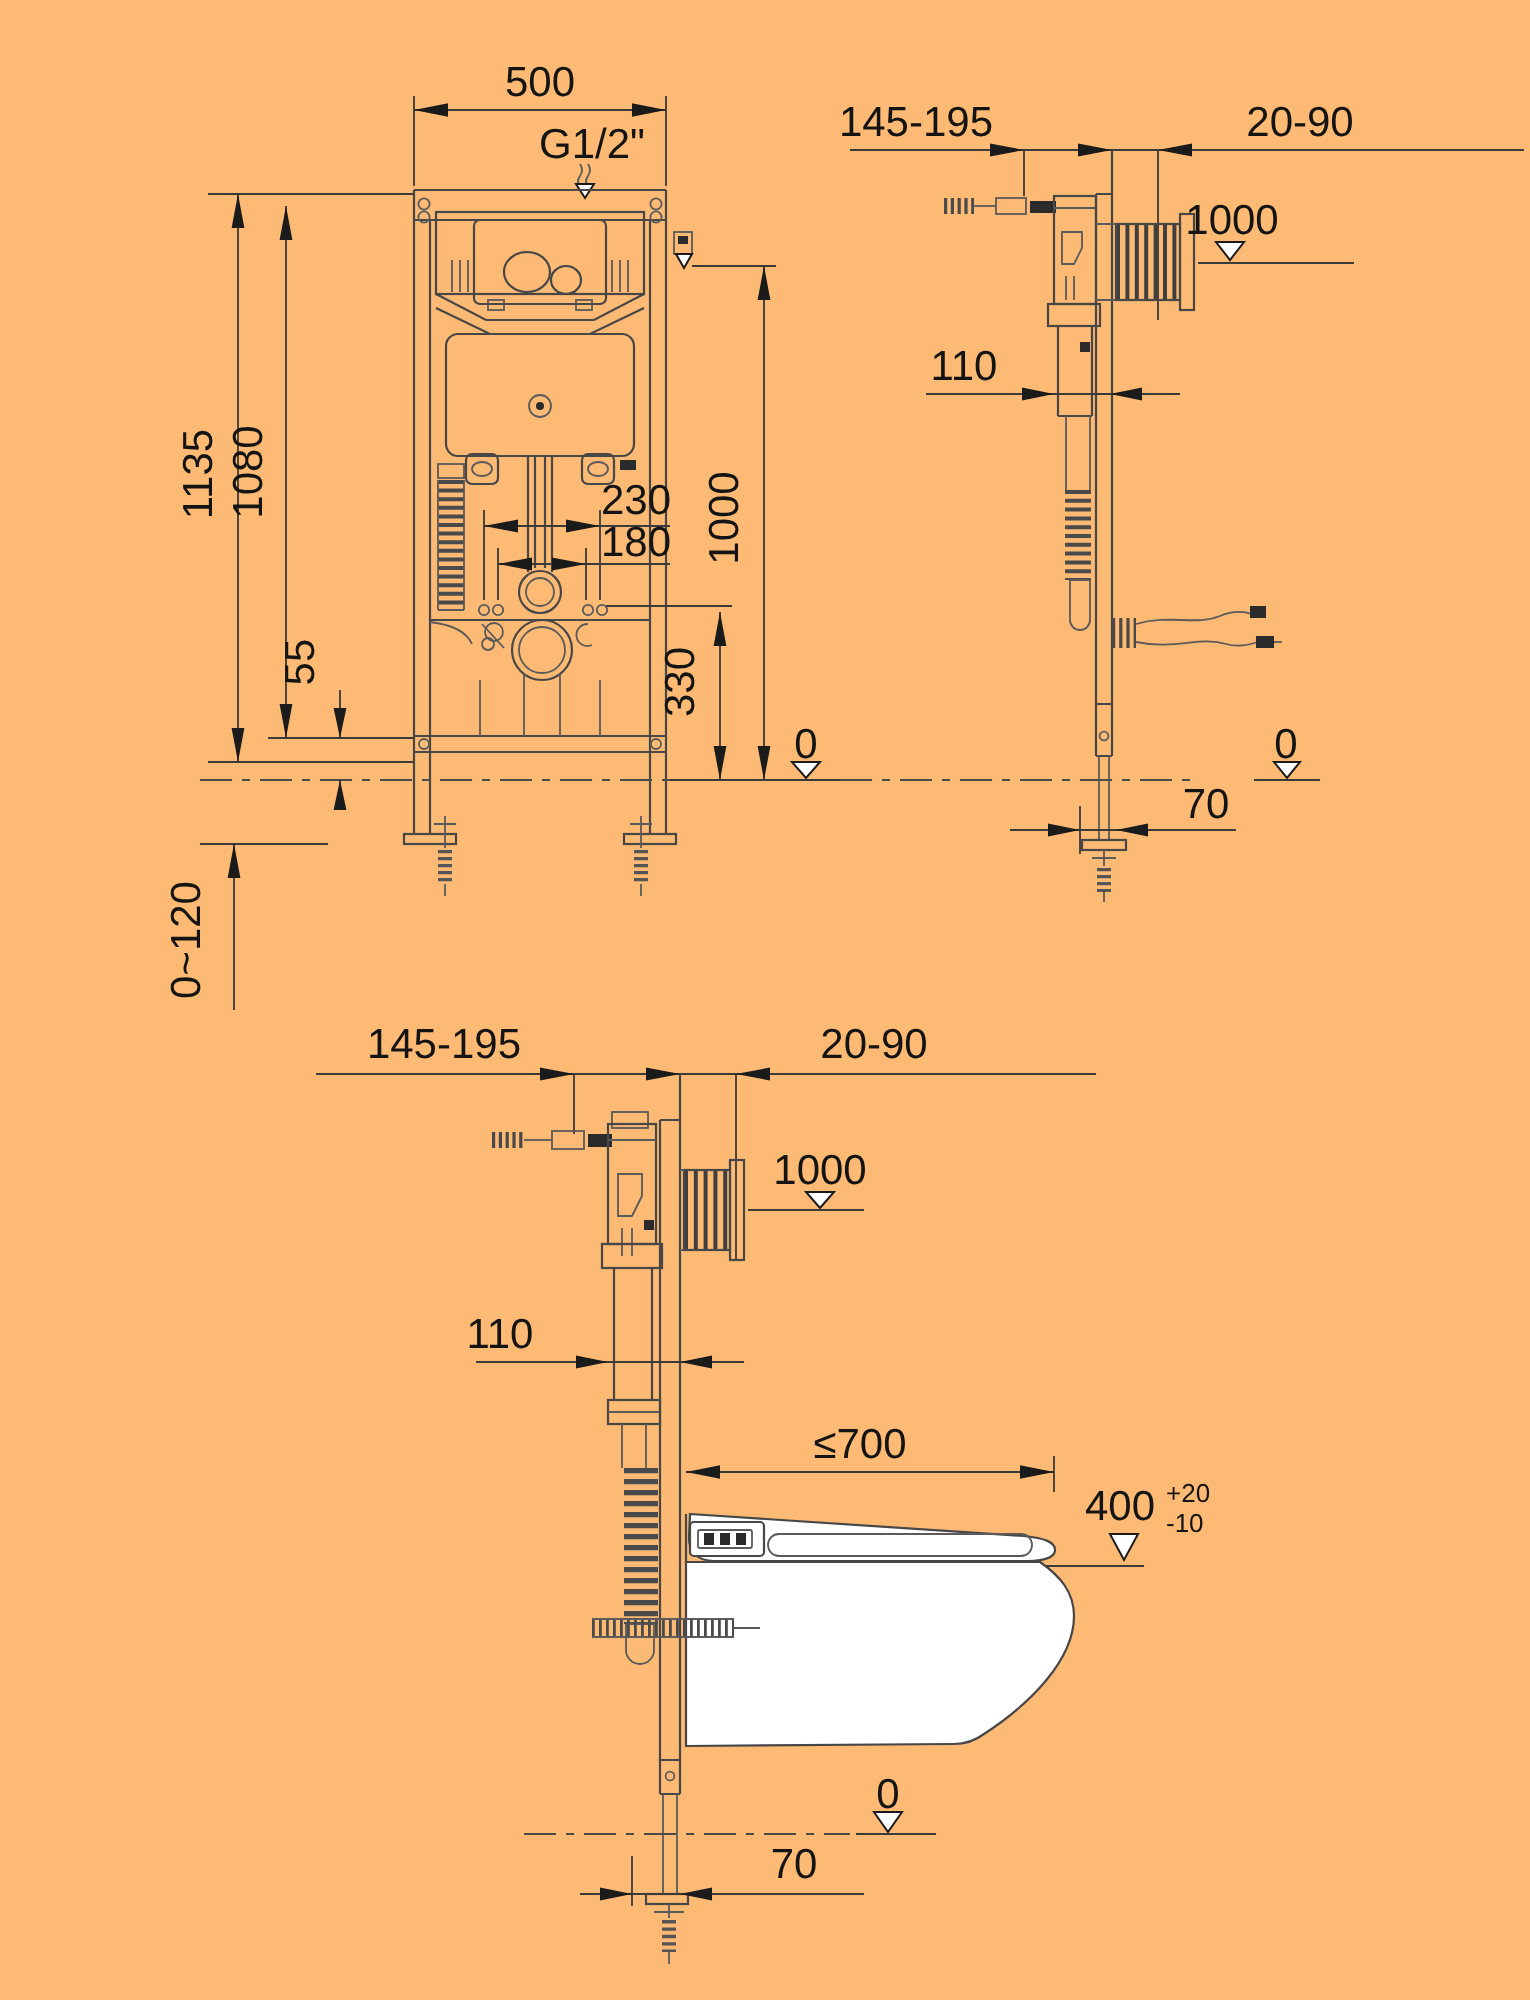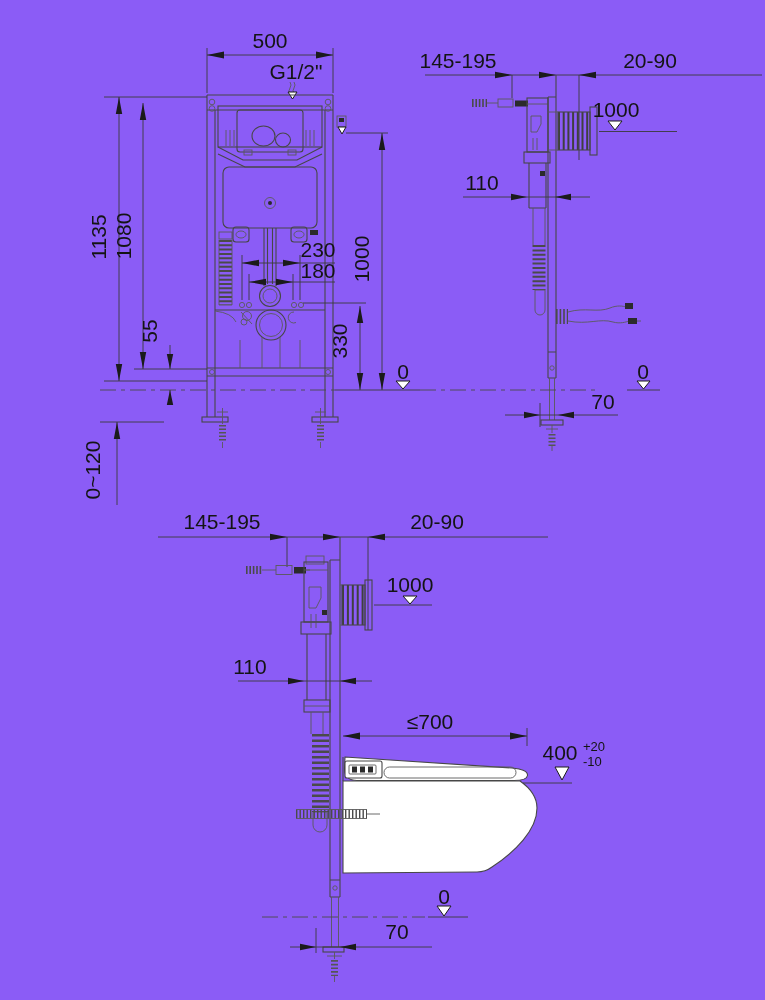--- a/index.html
+++ b/index.html
@@ -1,16 +1,16 @@
 <!DOCTYPE html>
 <html><head>
 <meta charset="utf-8">
 <style>
   html,body{margin:0;padding:0;background:#ffffff;}
-  .stage{position:relative;width:765px;height:1000px;background:#8b5cf6;overflow:hidden;
+  .stage{position:relative;width:765px;height:1000px;background:#fdba74;overflow:hidden;
          font-family:"Liberation Sans","DejaVu Sans",sans-serif;}
   svg{display:block}
   .ln{stroke:#474747;stroke-width:1.1;fill:none;}
   .thin{stroke:#5a5a5a;stroke-width:0.9;fill:none;}
   .dim{stroke:#3a3a3a;stroke-width:0.9;fill:none;}
   .dash{stroke:#4a4a4a;stroke-width:0.9;fill:none;stroke-dasharray:16 5 4 5;}
   .arr{fill:#1b1b1b;stroke:none;}
   .dk{fill:#2b2b2b;stroke:none;}
   .wh{fill:#ffffff;}
   .tri{stroke:#1b1b1b;stroke-width:1;fill:#ffffff;}

